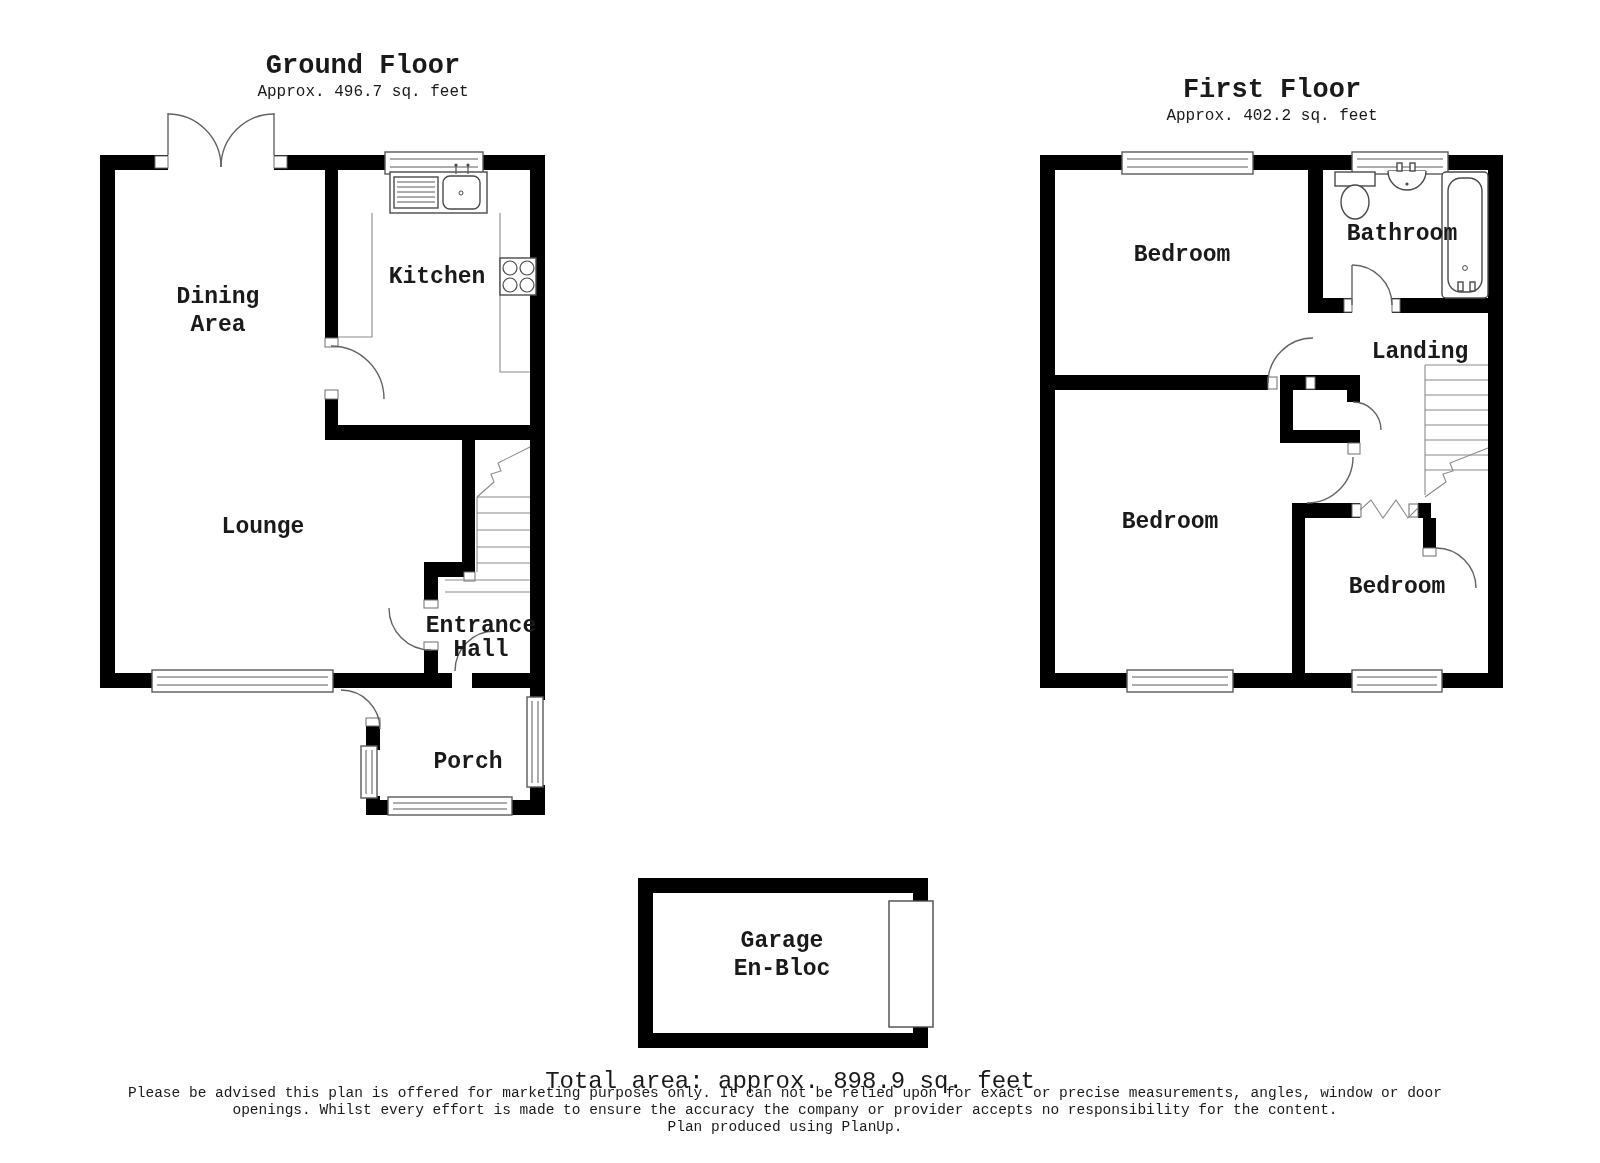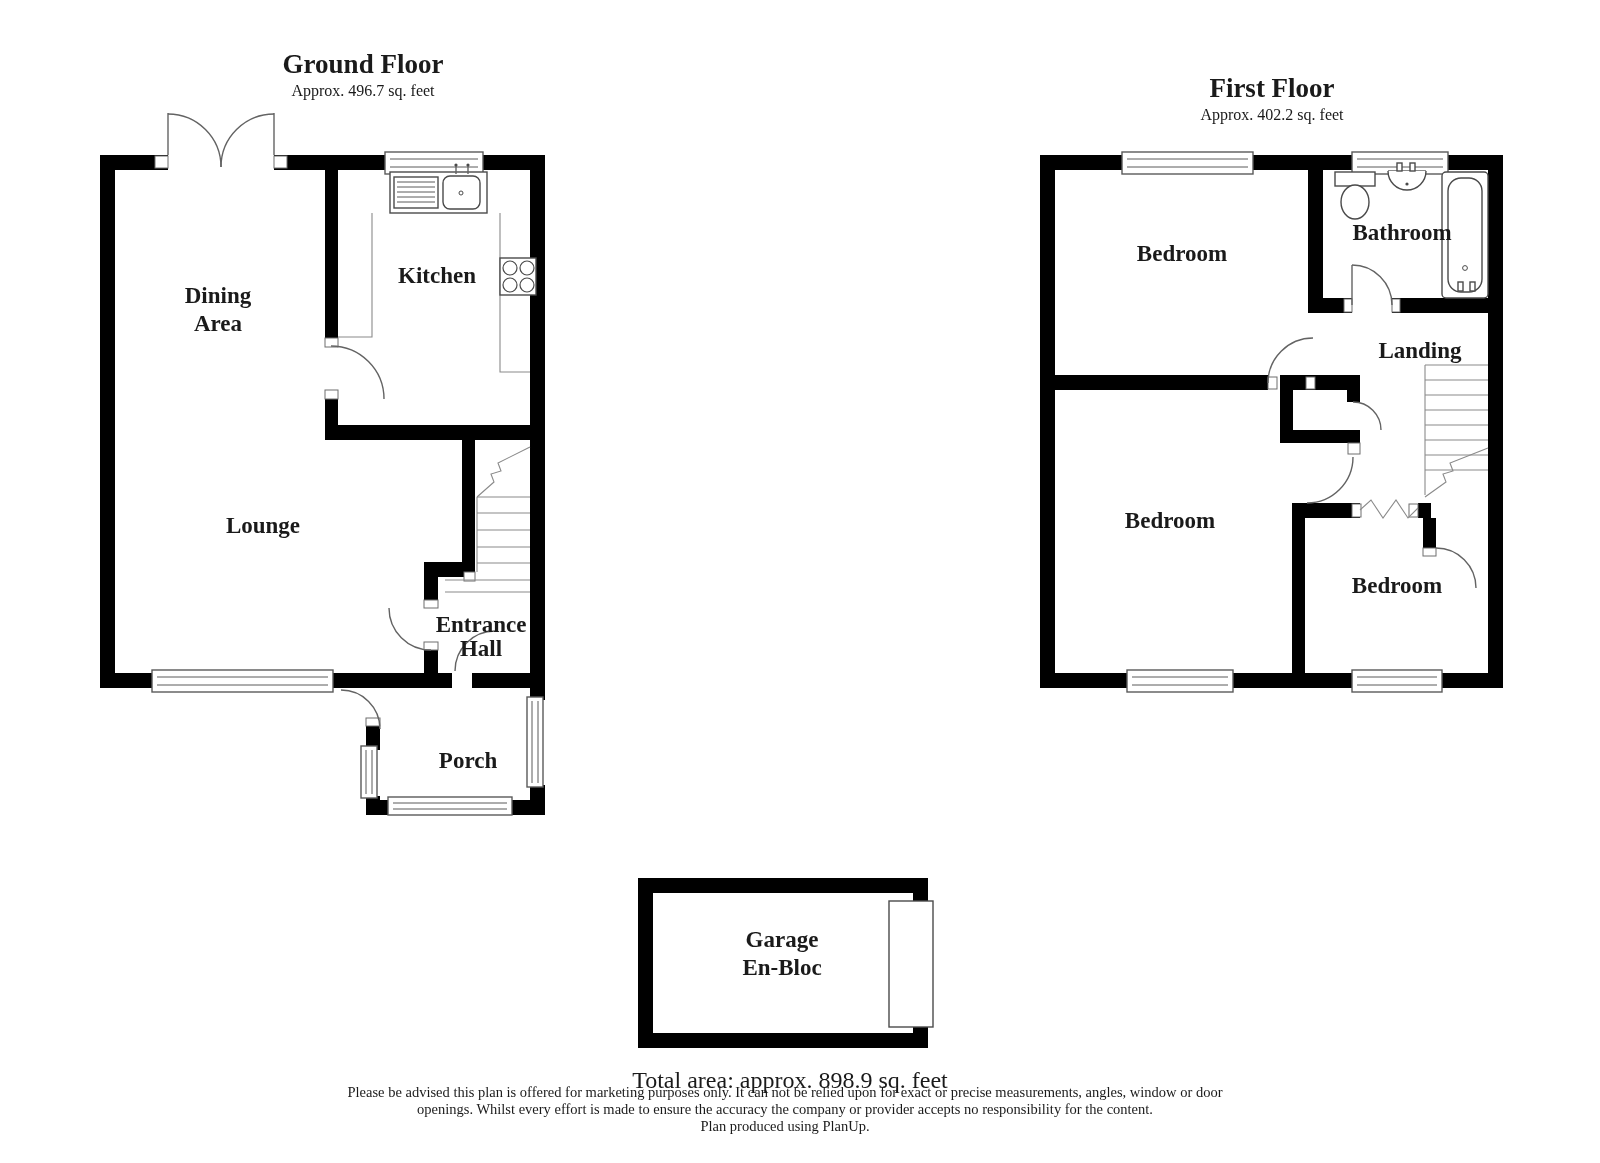--- a/index.html
+++ b/index.html
@@ -1,16 +1,16 @@
 <!DOCTYPE html>
 <html><head>
 <meta charset="utf-8">
 <style>
   html,body{margin:0;padding:0;background:#fff;}
-  .page{width:1600px;height:1163px;position:relative;background:#fff;font-family:Liberation Serif, serif;}
+  .page{width:1600px;height:1163px;position:relative;background:#fff;font-family:Liberation Mono, monospace;}
   svg{display:block;}
   .wall{fill:#000;stroke:none;}
   .jamb{fill:#fff;stroke:#6e6e6e;stroke-width:1;}
   .win{fill:#fff;stroke:#5a5a5a;stroke-width:1.4;}
   .winline{stroke:#5a5a5a;stroke-width:1;}
   .door{fill:none;stroke:#636363;stroke-width:1.4;}
   .leaf{stroke:#636363;stroke-width:1.4;}
   .fix{fill:#fff;stroke:#4a4a4a;stroke-width:1.4;}
   .thin{fill:none;stroke:#8a8a8a;stroke-width:1.1;}
   .tread{stroke:#8a8a8a;stroke-width:1.1;}

